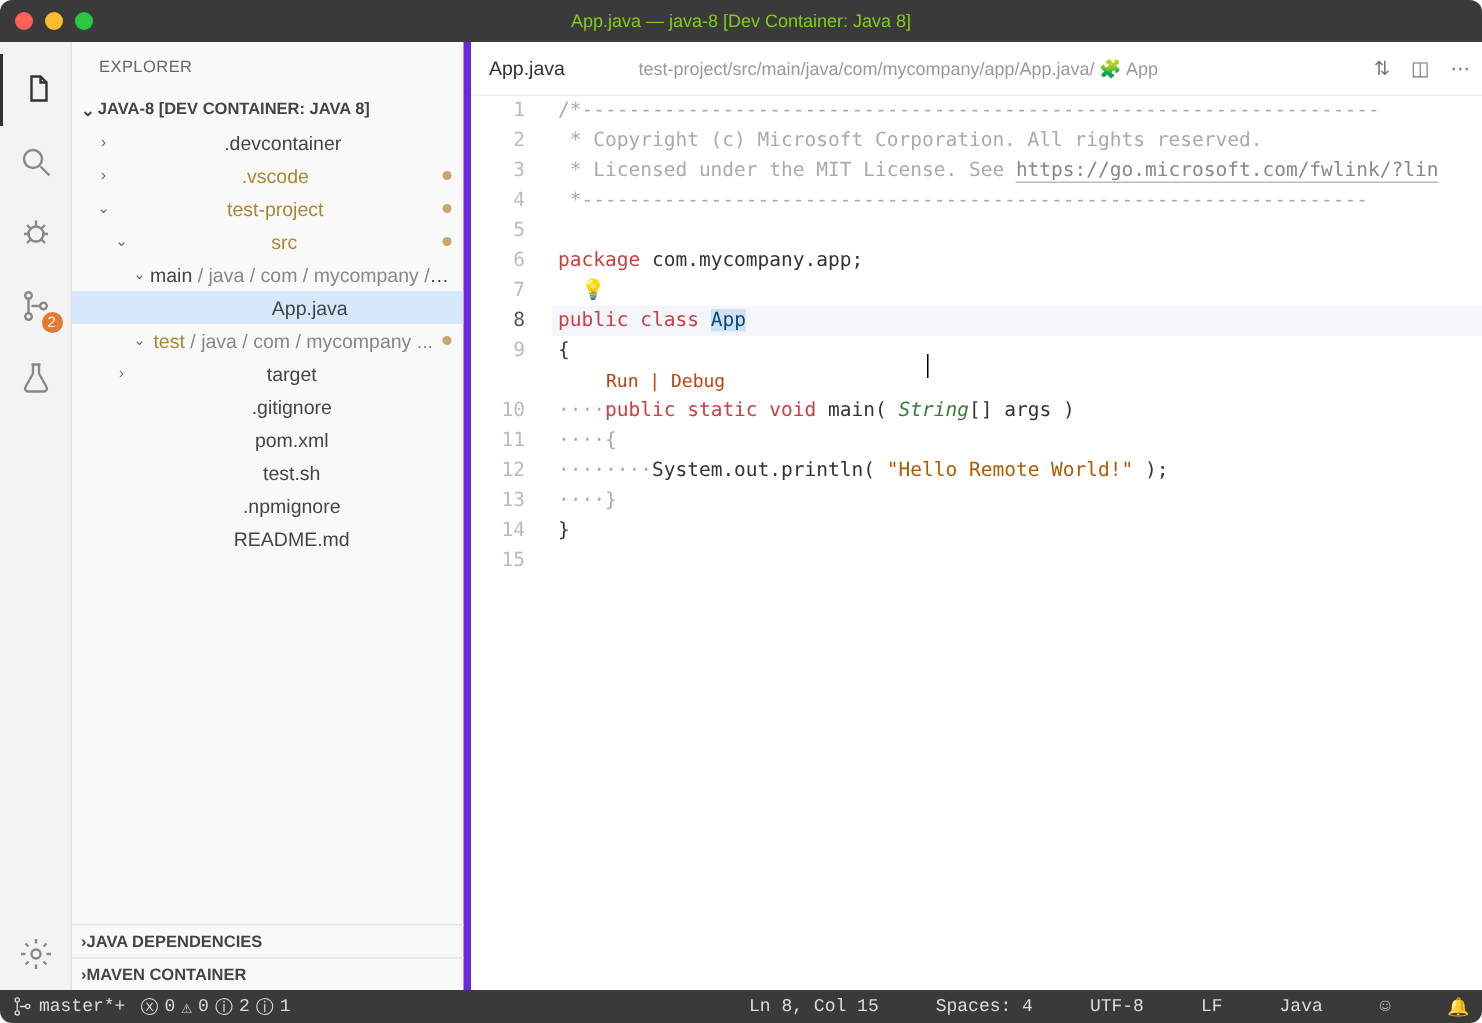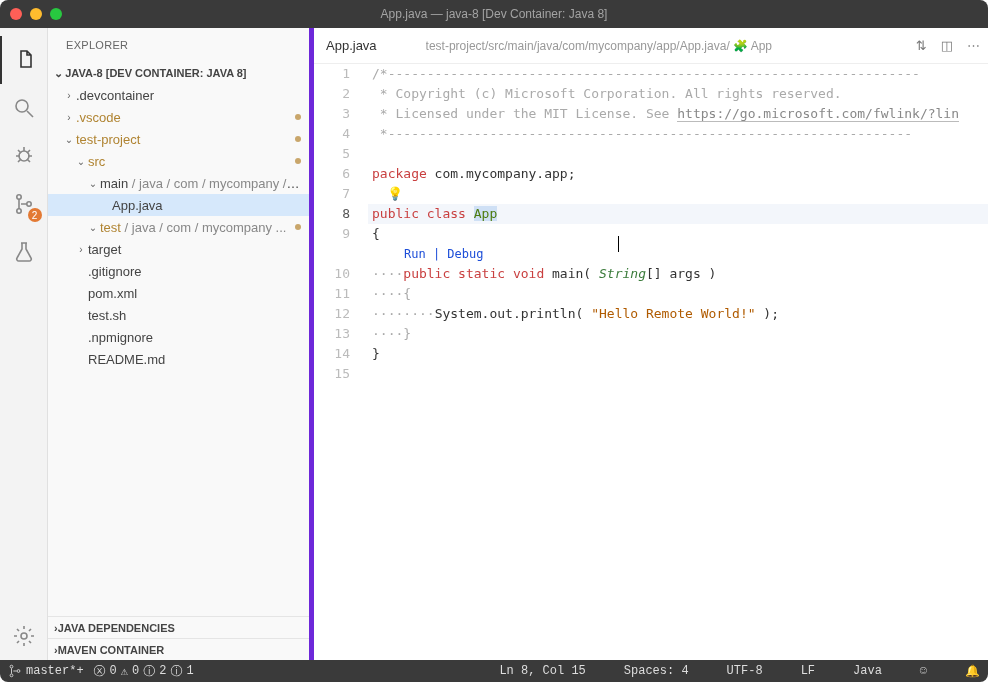--- a/index.html
+++ b/index.html
@@ -7,21 +7,21 @@
   width: 988px; height: 682px;
   font-family: -apple-system, "Segoe UI", sans-serif;
   font-size: 13px;
   background: #fff;
   color: #333;
   overflow: hidden;
   display: flex; flex-direction: column;
   border-radius: 8px;
 }
 .titlebar {
-  height: 28px; background: #3a3a3a; color: #a3a3a3;
+  height: 28px; background: #3a3a3a; color: #84cc16;
   display: flex; align-items: center; justify-content: center;
   position: relative; font-size: 12px;
 }
 .traffic-lights { position: absolute; left: 10px; top: 8px; display: flex; gap: 8px; }
 .traffic-lights span { width: 12px; height: 12px; border-radius: 50%; display: block; }
 .tl-close { background: #ff5f57; }
 .tl-min { background: #febc2e; }
 .tl-max { background: #28c840; }
 .main { flex: 1; display: flex; min-height: 0; }
 .activitybar {
@@ -50,21 +50,21 @@
   font-size: 11px; font-weight: 700; color: #444; cursor: pointer;
 }
 .sb-section-header .chev { margin-right: 2px; }
 .tree { flex: 1; overflow: auto; }
 .tree-row {
   height: 22px; display: flex; align-items: center; padding-right: 8px;
   cursor: pointer; color: #444; white-space: nowrap;
 }
 .tree-row.selected { background: #d6e8fb; }
 .tree-row .twisty { width: 14px; text-align: center; color: #666; font-size: 10px; }
-.tree-row .name { flex: 1; overflow: hidden; text-overflow: ellipsis; }
+.tree-row .name { flex: 1; overflow: hidden; text-overflow: ellipsis; text-align: center; }
 .tree-row .dot { width: 6px; height: 6px; border-radius: 50%; background: #c9a66b; margin-left: 4px; }
 .tree-row .m-badge { color: #c9a66b; font-weight: 600; font-size: 12px; }
 .tree-row.mod .name { color: #b08432; }
 .pathseg { color: #888; }
 .sb-collapsible {
   height: 22px; display: flex; align-items: center; padding: 0 6px;
   font-size: 11px; font-weight: 700; color: #444; cursor: pointer;
   border-top: 1px solid #e5e5e5;
 }
 .editor-area { flex: 1; display: flex; flex-direction: column; min-width: 0; background: #fff; }
@@ -77,26 +77,26 @@
 .tab-actions { display: flex; gap: 14px; color: #777; }
 .tab-actions span { cursor: pointer; }
 .code-area { flex: 1; display: flex; font-family: Menlo, Consolas, monospace; font-size: 13px; line-height: 20px; overflow: hidden; position: relative; }
 .gutter { width: 54px; text-align: right; padding-right: 18px; color: #bbb; user-select: none; }
 .gutter .ln { height: 20px; }
 .gutter .ln.current { color: #555; }
 .code { flex: 1; position: relative; overflow: auto; }
 .code .line { height: 20px; white-space: pre; padding-left: 4px; }
 .code .line.hl { background: #f3f6fb; }
 .kw { color: #c94040; }
-.cls { color: #4d7c0f; }
+.cls { color: #0c4a6e; }
 .type { color: #3b7b3b; font-style: italic; }
 .str { color: #b05b00; }
 .cm { color: #aaa; }
 .lnk { color: #888; border-bottom: 1px solid #bbb; }
-.codelens { color: #1d4ed8; font-size: 12px; height: 20px; padding-left: 36px; }
+.codelens { color: #c2410c; font-size: 12px; height: 20px; padding-left: 36px; }
 .bulb { color: #d9a900; }
 .sel { background: #cfe0f5; }
 .cursor-caret { position: absolute; width: 1px; height: 16px; background: #000; }
 .statusbar {
   height: 22px; background: #3a3a3a; color: #ddd; display: flex;
   align-items: center; font-size: 12px; padding: 0 8px; gap: 12px;
 }
 .statusbar .sb-left, .statusbar .sb-right { display: flex; align-items: center; gap: 10px; }
 .statusbar .sb-right { margin-left: auto; gap: 38px; }
 .statusbar .sb-item { display: flex; align-items: center; gap: 4px; cursor: pointer; font-family: Liberation Mono, monospace; }

